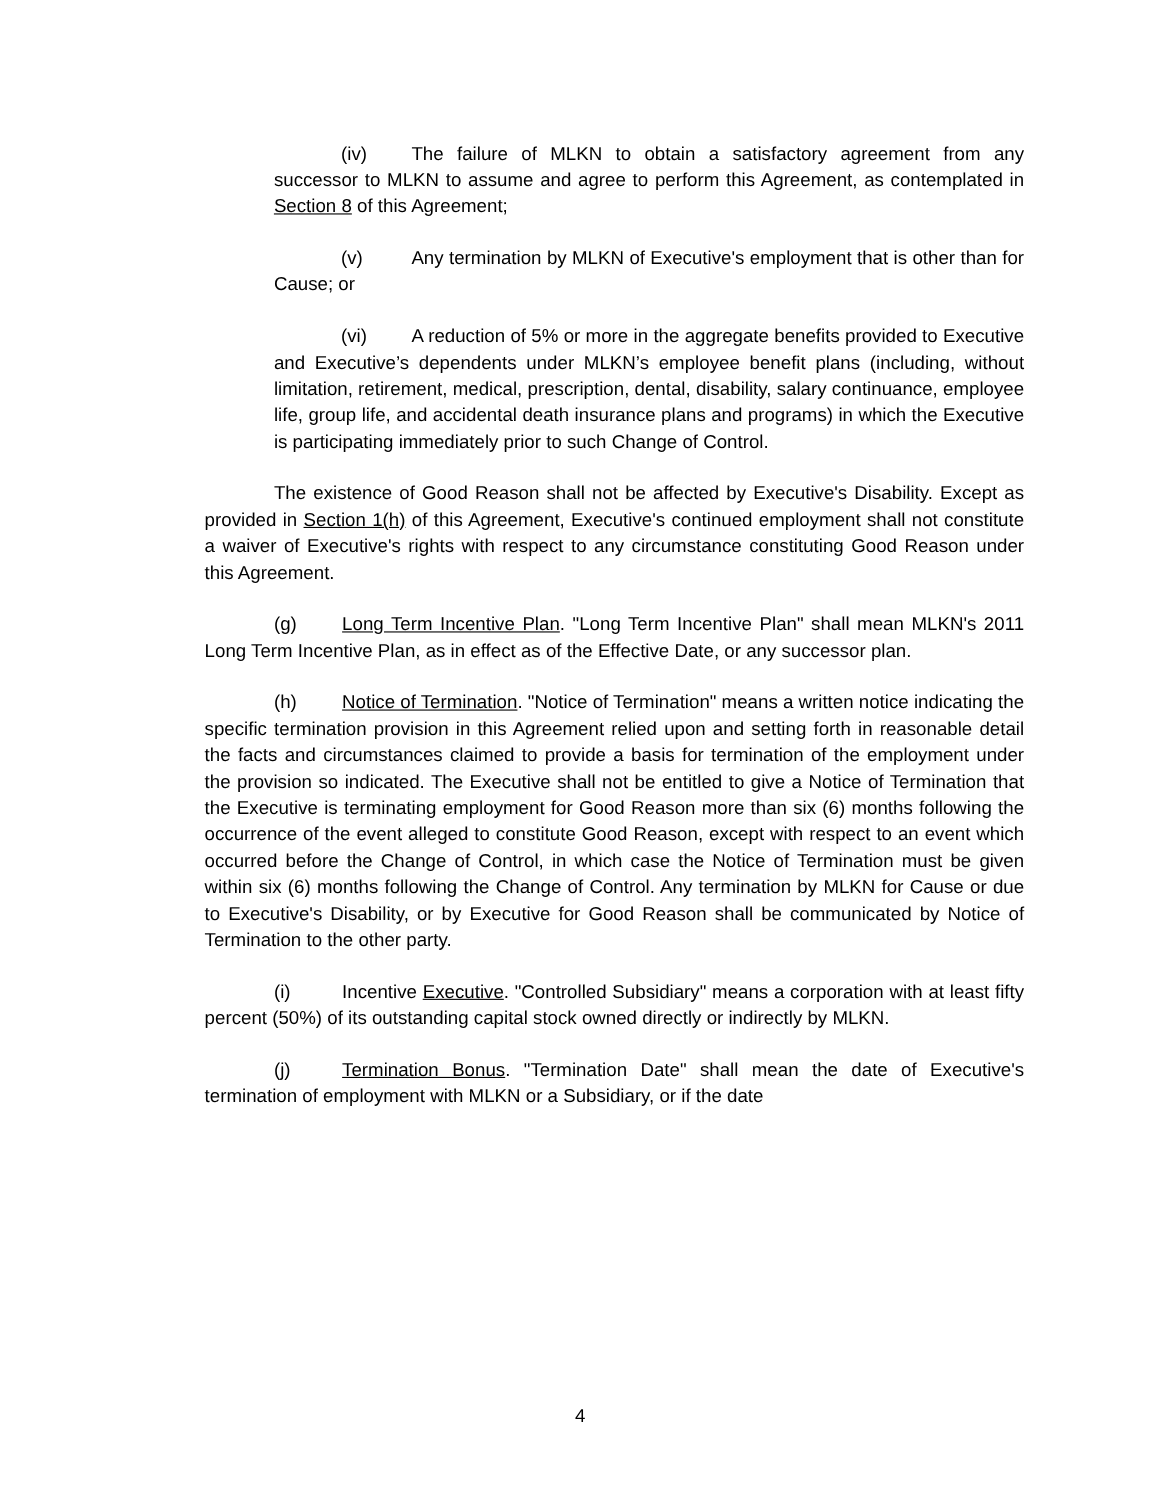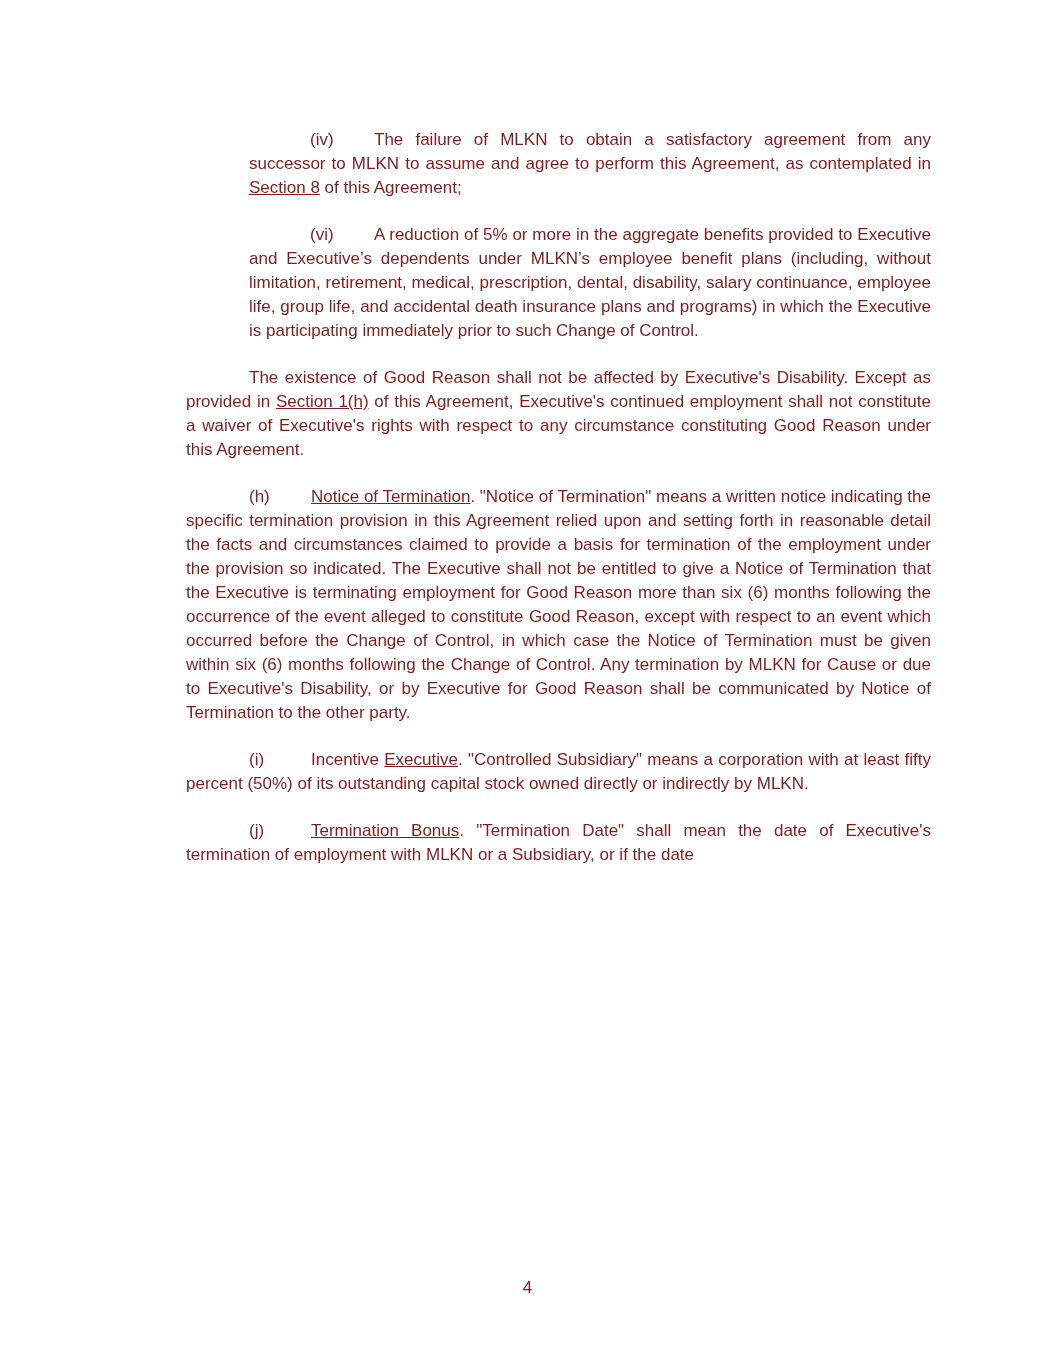--- a/index.html
+++ b/index.html
@@ -2,21 +2,21 @@
 <html><head>
 <meta charset="utf-8">
 <style>
   * { box-sizing: border-box; }
   html, body { margin: 0; padding: 0; background: #ffffff; }
   .page {
     position: relative;
     width: 1055px;
     height: 1365px;
     background: #ffffff;
-    color: #7f1d1d;
+    color: #000000;
     font-family: "Liberation Sans", sans-serif;
     overflow: hidden;
   }
   .content {
     position: absolute;
     left: 186px;
     top: 128px;
     width: 745px;
     font-size: 17px;
     line-height: 24px;
@@ -46,20 +46,22 @@
     font-size: 17px;
     line-height: 24px;
   }
 </style>
 </head>
 <body>
 
 <div class="page">
   <div class="content" id="doc-body">
       <p class="para sub"><span class="label">(iv)</span><span>The failure of MLKN to obtain a satisfactory agreement from any successor to MLKN to assume and agree to perform this Agreement, as contemplated in </span><span class="u">Section 8</span><span> of this Agreement;</span></p>
+      <p class="para sub"><span class="label">(v)</span><span>Any termination by MLKN of Executive's employment that is other than for Cause; or</span></p>
       <p class="para sub"><span class="label">(vi)</span><span>A reduction of 5% or more in the aggregate benefits provided to Executive and Executive’s dependents under MLKN’s employee benefit plans (including, without limitation, retirement, medical, prescription, dental, disability, salary continuance, employee life, group life, and accidental death insurance plans and programs) in which the Executive is participating immediately prior to such Change of Control.</span></p>
       <p class="para main"><span>The existence of Good Reason shall not be affected by Executive's Disability. Except as provided in </span><span class="u">Section 1(h)</span><span> of this Agreement, Executive's continued employment shall not constitute a waiver of Executive's rights with respect to any circumstance constituting Good Reason under this Agreement.</span></p>
+      <p class="para main"><span class="label">(g)</span><span class="u">Long Term Incentive Plan</span><span>. "Long Term Incentive Plan" shall mean MLKN's 2011 Long Term Incentive Plan, as in effect as of the Effective Date, or any successor plan.</span></p>
       <p class="para main"><span class="label">(h)</span><span class="u">Notice of Termination</span><span>. "Notice of Termination" means a written notice indicating the specific termination provision in this Agreement relied upon and setting forth in reasonable detail the facts and circumstances claimed to provide a basis for termination of the employment under the provision so indicated. The Executive shall not be entitled to give a Notice of Termination that the Executive is terminating employment for Good Reason more than six (6) months following the occurrence of the event alleged to constitute Good Reason, except with respect to an event which occurred before the Change of Control, in which case the Notice of Termination must be given within six (6) months following the Change of Control. Any termination by MLKN for Cause or due to Executive's Disability, or by Executive for Good Reason shall be communicated by Notice of Termination to the other party.</span></p>
       <p class="para main"><span class="label">(i)</span><span>Incentive </span><span class="u">Executive</span><span>. "Controlled Subsidiary" means a corporation with at least fifty percent (50%) of its outstanding capital stock owned directly or indirectly by MLKN.</span></p>
       <p class="para main"><span class="label">(j)</span><span class="u">Termination Bonus</span><span>. "Termination Date" shall mean the date of Executive's termination of employment with MLKN or a Subsidiary, or if the date</span></p>
     </div>
   <div class="page-number">4</div>
 </div>
 
 </body></html>

